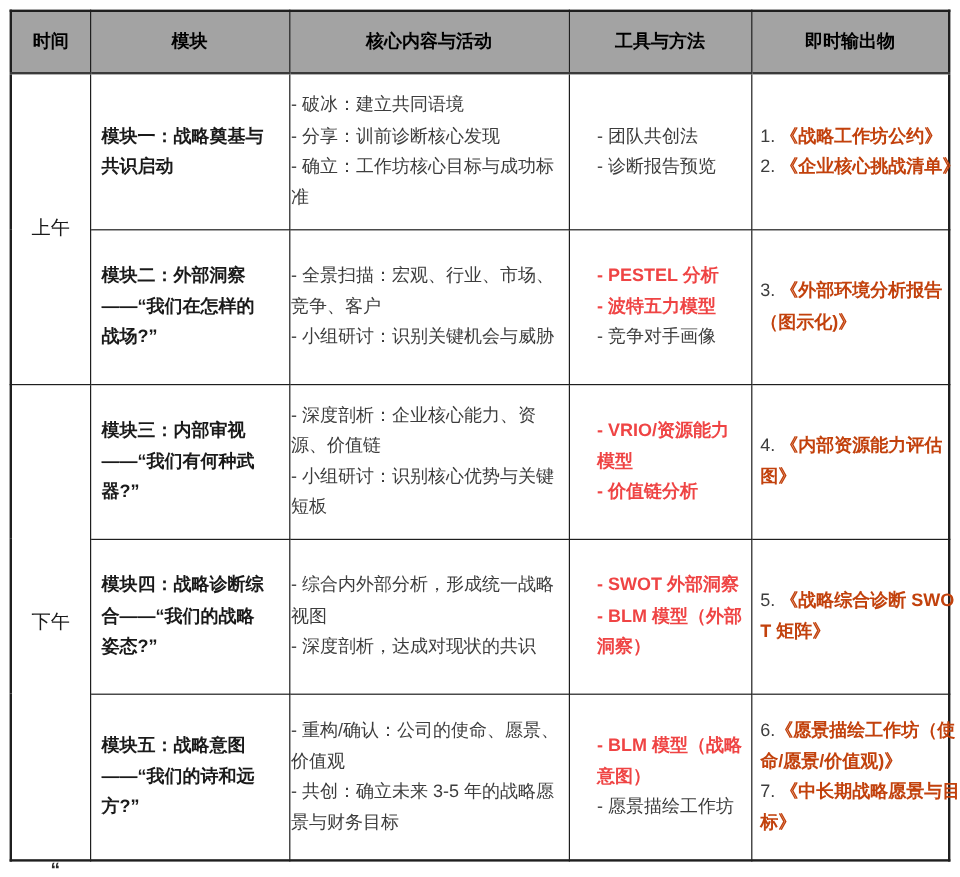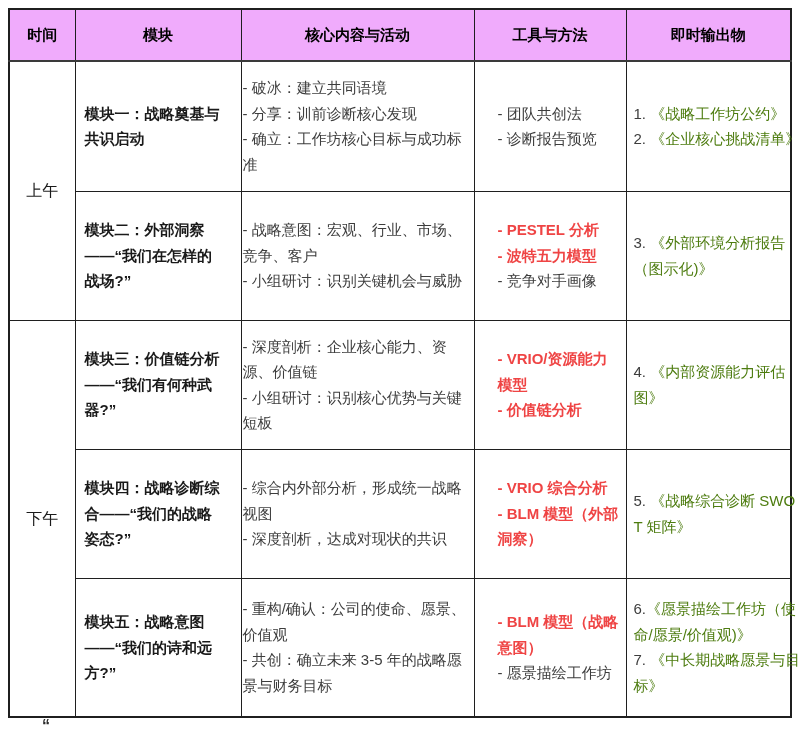--- a/index.html
+++ b/index.html
@@ -24,21 +24,21 @@
     border:1px solid #1f1f1f;
     vertical-align:middle;
     padding:4px 8px;
     box-sizing:border-box;
     font-size:15px;
     color:#3d3d3d;
     word-break:break-all;
     line-height:1.7;
   }
   thead th{
-    background:#f0abfc;
+    background:#a3a3a3;
     color:#000;
     font-weight:700;
     text-align:center;
     height:52px;
     padding:2px 2px;
     border-bottom:2px solid #3a3a3a;
   }
   tr.row-1 td{height:130px;}
   tr.row-2 td{height:129px;}
   tr.row-3 td{height:129px;}
@@ -56,21 +56,21 @@
     padding-left:9px;padding-right:14px;
   }
   td.acts{padding-left:1px;padding-right:6px;}
   td.acts .line{color:#3d3d3d;}
   td.tools{padding-left:23px;padding-right:4px;}
   td.tools .line.b{font-weight:700;color:#ef4444;}
   td.tools .line.n{color:#3d3d3d;}
   td.outs{padding-left:7px;padding-right:0;overflow:visible;}
   td.outs .inner{margin-right:-12px;}
   td.outs .num{color:#3d3d3d;font-weight:400;}
-  td.outs .title{color:#4d7c0f;font-weight:400;text-align:right;}
+  td.outs .title{color:#c2410c;font-weight:700;text-align:right;}
   .footnote-fragment{
     position:absolute;left:42px;top:717px;height:14px;overflow:hidden;
     font-size:16px;font-weight:700;color:#2a2a2a;line-height:1.1;
   }
 </style>
 </head>
 <body>
 
 <div class="page">
   <table class="agenda">
@@ -106,37 +106,37 @@
         <td class="outs">
           <div class="inner">
             <div class="out-line"><span class="num">1.</span> <span class="title">《战略工作坊公约》</span></div>
             <div class="out-line"><span class="num">2.</span> <span class="title">《企业核心挑战清单》</span></div>
           </div>
         </td>
       </tr>
       <tr class="row-2">
         <td class="module">模块二：外部洞察——“我们在怎样的战场?”</td>
         <td class="acts">
-          <div class="line">- 战略意图：宏观、行业、市场、竞争、客户</div>
+          <div class="line">- 全景扫描：宏观、行业、市场、竞争、客户</div>
           <div class="line">- 小组研讨：识别关键机会与威胁</div>
         </td>
         <td class="tools">
           <div class="line b">- PESTEL 分析</div>
           <div class="line b">- 波特五力模型</div>
           <div class="line n">- 竞争对手画像</div>
         </td>
         <td class="outs">
           <div class="inner">
             <div class="out-line"><span class="num">3.</span> <span class="title">《外部环境分析报告（图示化)》</span></div>
           </div>
         </td>
       </tr>
       <tr class="row-3">
         <td class="time" rowspan="3">下午</td>
-        <td class="module">模块三：价值链分析——“我们有何种武器?”</td>
+        <td class="module">模块三：内部审视——“我们有何种武器?”</td>
         <td class="acts">
           <div class="line">- 深度剖析：企业核心能力、资源、价值链</div>
           <div class="line">- 小组研讨：识别核心优势与关键短板</div>
         </td>
         <td class="tools">
           <div class="line b">- VRIO/资源能力模型</div>
           <div class="line b">- 价值链分析</div>
         </td>
         <td class="outs">
           <div class="inner">
@@ -144,21 +144,21 @@
           </div>
         </td>
       </tr>
       <tr class="row-4">
         <td class="module">模块四：战略诊断综合——“我们的战略姿态?”</td>
         <td class="acts">
           <div class="line">- 综合内外部分析，形成统一战略视图</div>
           <div class="line">- 深度剖析，达成对现状的共识</div>
         </td>
         <td class="tools">
-          <div class="line b">- VRIO 综合分析</div>
+          <div class="line b">- SWOT 外部洞察</div>
           <div class="line b">- BLM 模型（外部洞察）</div>
         </td>
         <td class="outs">
           <div class="inner">
             <div class="out-line"><span class="num">5.</span> <span class="title">《战略综合诊断 SWOT 矩阵》</span></div>
           </div>
         </td>
       </tr>
       <tr class="row-5">
         <td class="module">模块五：战略意图——“我们的诗和远方?”</td>

